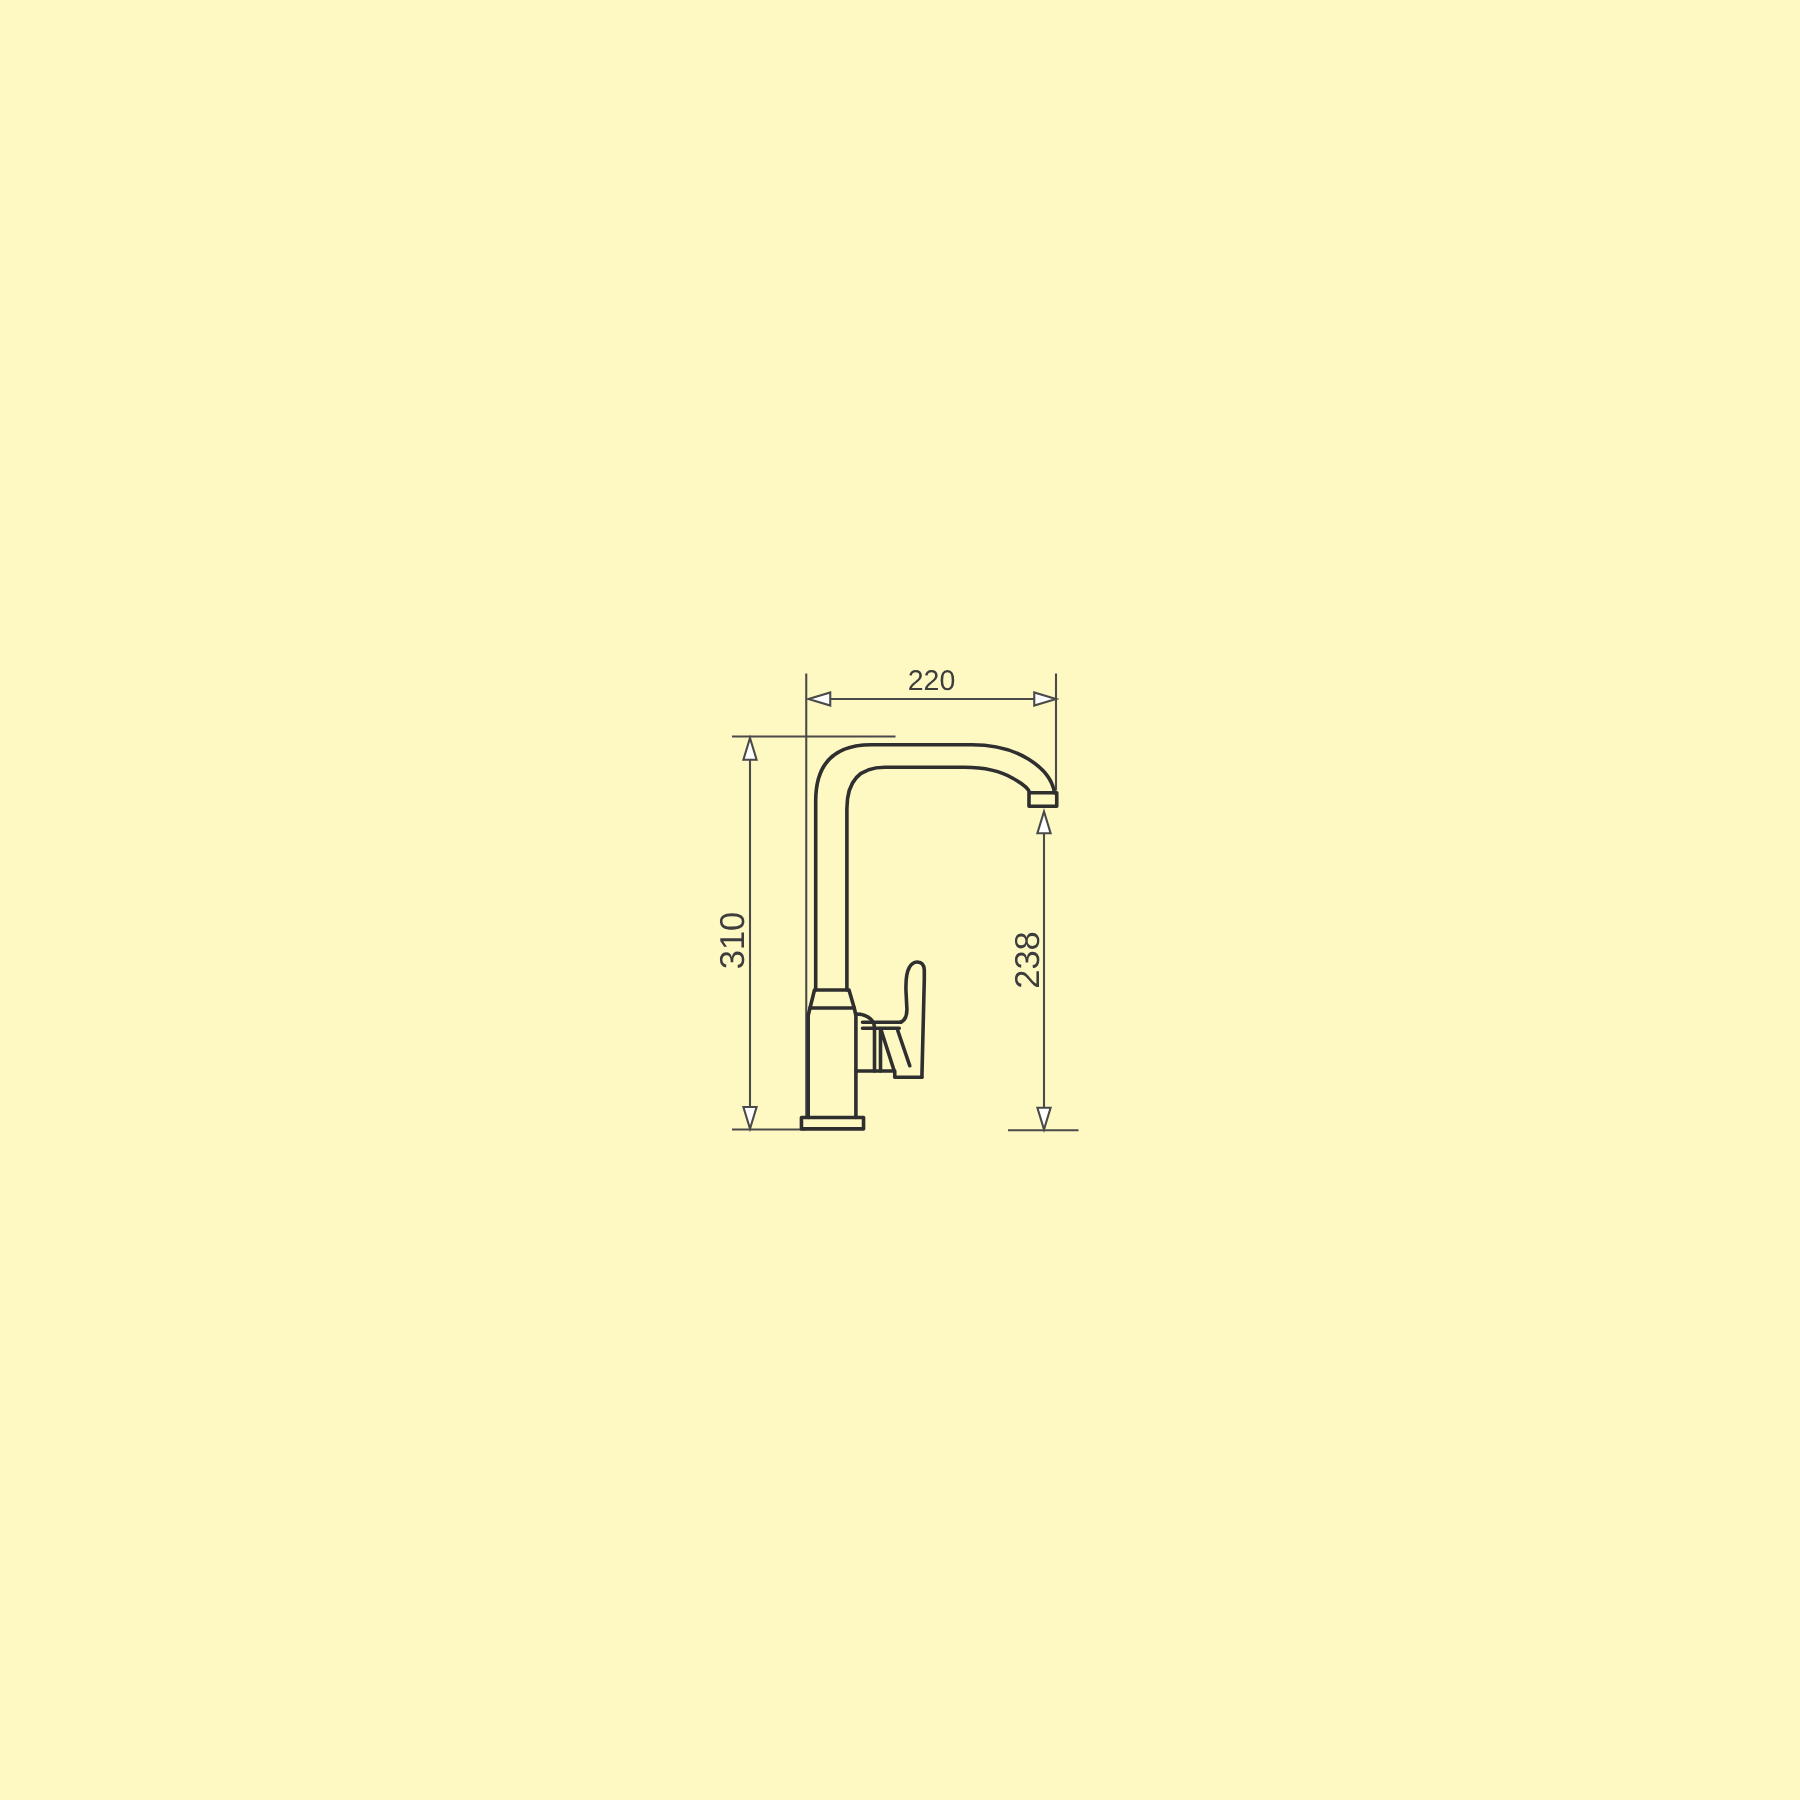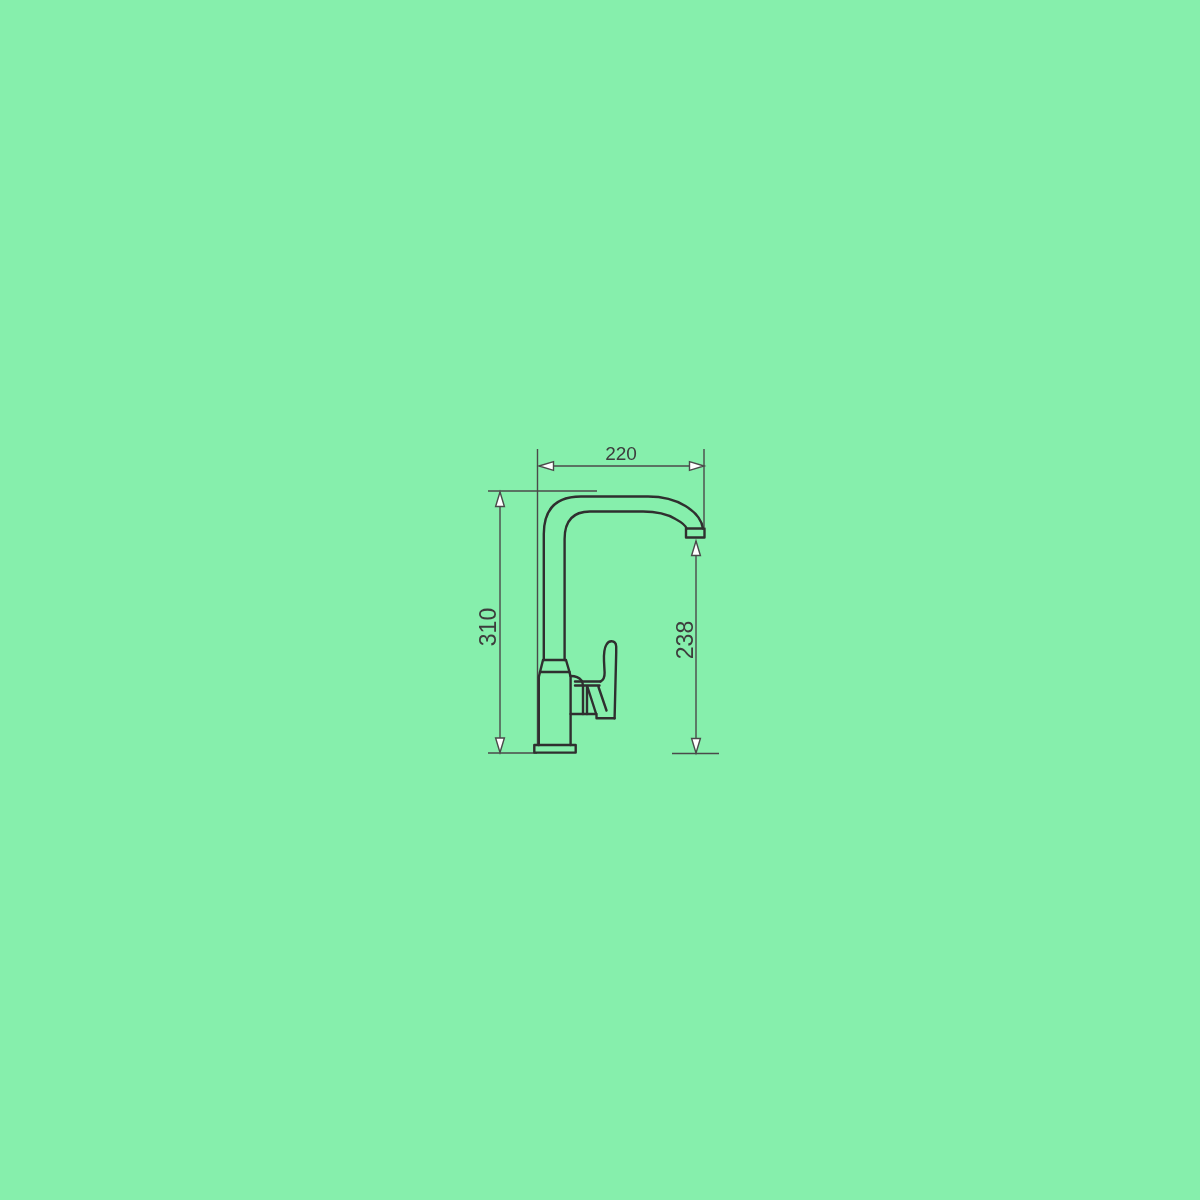--- a/index.html
+++ b/index.html
@@ -4,21 +4,21 @@
 <style>
   html, body {
     margin: 0;
     padding: 0;
     background: #ffffff;
   }
   #canvas {
     position: relative;
     width: 1200px;
     height: 1200px;
-    background: #86efac;
+    background: #fef9c3;
     overflow: hidden;
   }
   svg {
     position: absolute;
     left: 0;
     top: 0;
   }
   .outline {
     fill: none;
     stroke: #2f2f2f;

